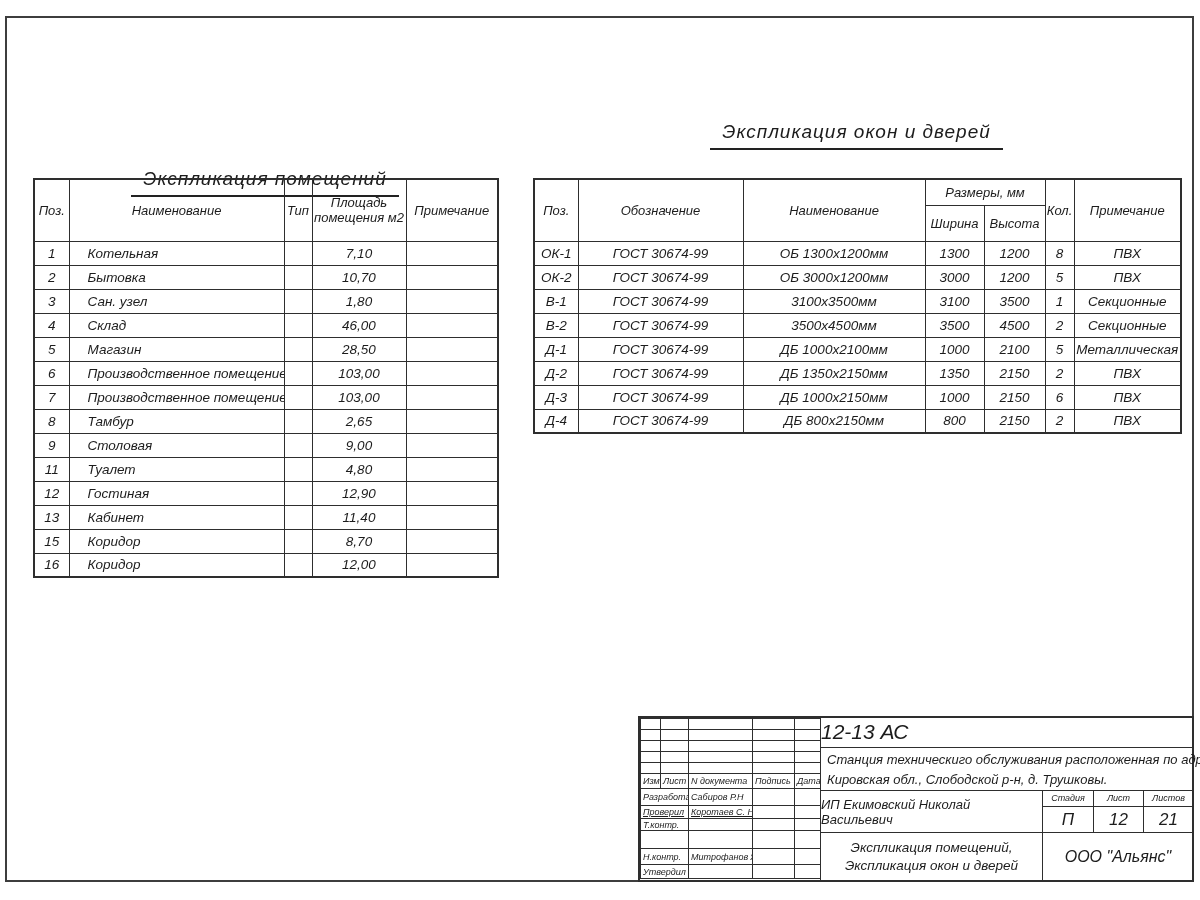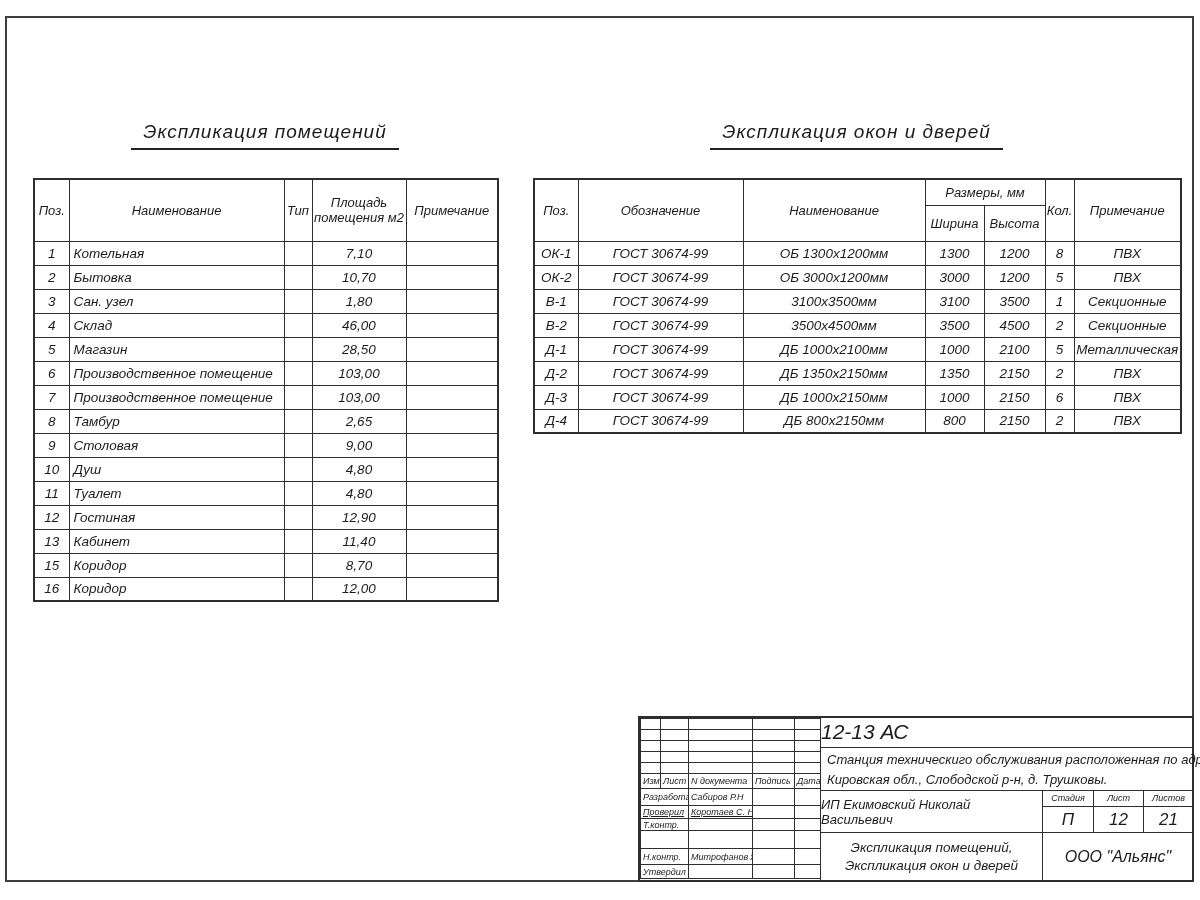--- a/index.html
+++ b/index.html
@@ -8,38 +8,38 @@
     position: relative; width: 1200px; height: 900px; background: #ffffff;
     font-family: "Liberation Sans", "DejaVu Sans", sans-serif;
     font-style: italic; color: #1c1c1c; overflow: hidden;
   }
   .frame {
     position: absolute; left: 5px; top: 16px; width: 1189px; height: 866px;
     border: 2px solid #3d3d3d;
   }
   .tbl-title { position: absolute; top: 121px; text-align: center; font-size: 19px; letter-spacing: 1px; }
   .tbl-title .u { display: inline-block; border-bottom: 2px solid #222; padding: 0 12px 5px 12px; }
-  #rooms-title { left: 33px; width: 464px; }
+  #rooms-title { left: 33px; width: 464px; margin-top: 47px; }
   #windows-title { left: 533px; width: 647px; }
 
   table.tbl {
     position: absolute; border-collapse: collapse; table-layout: fixed;
     border: 2px solid #2e2e2e; font-style: italic;
   }
   table.tbl td { border: 1px solid #2e2e2e; overflow: hidden; vertical-align: middle; font-size: 13.5px; white-space: nowrap; }
   #rooms-table { left: 33px; top: 178px; width: 464px; }
   #windows-table { left: 533px; top: 178px; width: 647px; }
   tr.hdr td { font-size: 13px; text-align: center; white-space: normal; line-height: 15px; }
   #rooms-table tr.hdr { height: 62px; }
   #rooms-table tbody tr { height: 24px; }
   #windows-table tr.hdr1 { height: 26px; }
   #windows-table tr.hdr2 { height: 36px; }
   #windows-table tbody tr { height: 24px; }
   .c-center { text-align: center; }
-  .c-name { text-align: left; padding-left: 4px; }
+  .c-name { text-align: left; padding-left: 18px; }
 
   
   .tblock { position: absolute; left: 638px; top: 716px; width: 556px; height: 166px; border: 2px solid #2e2e2e; background: #fff; }
   .tb-left { position: absolute; left: 0; top: 0; width: 180px; height: 162px; }
   table.revtbl { width: 180px; border-collapse: collapse; table-layout: fixed; font-size: 9px; font-style: italic; }
   table.revtbl td { border: 1px solid #2e2e2e; overflow: hidden; white-space: nowrap; padding: 0 2px; vertical-align: middle; }
   tr.revrow { height: 11px; }
   tr.revhdr { height: 15px; }
   tr.revhdr td { text-align: left; }
   .roles tr:nth-of-type(1) { height: 17px; }
@@ -168,27 +168,20 @@
         </tr>
 
         <tr>
           <td class="c-center">9</td>
           <td class="c-name">Столовая</td>
           <td class="c-center"></td>
           <td class="c-center">9,00</td>
           <td class="c-center"></td>
         </tr>
 
-        <tr>
-          <td class="c-center">10</td>
-          <td class="c-name">Душ</td>
-          <td class="c-center"></td>
-          <td class="c-center">4,80</td>
-          <td class="c-center"></td>
-        </tr>
 
         <tr>
           <td class="c-center">11</td>
           <td class="c-name">Туалет</td>
           <td class="c-center"></td>
           <td class="c-center">4,80</td>
           <td class="c-center"></td>
         </tr>
 
         <tr>

